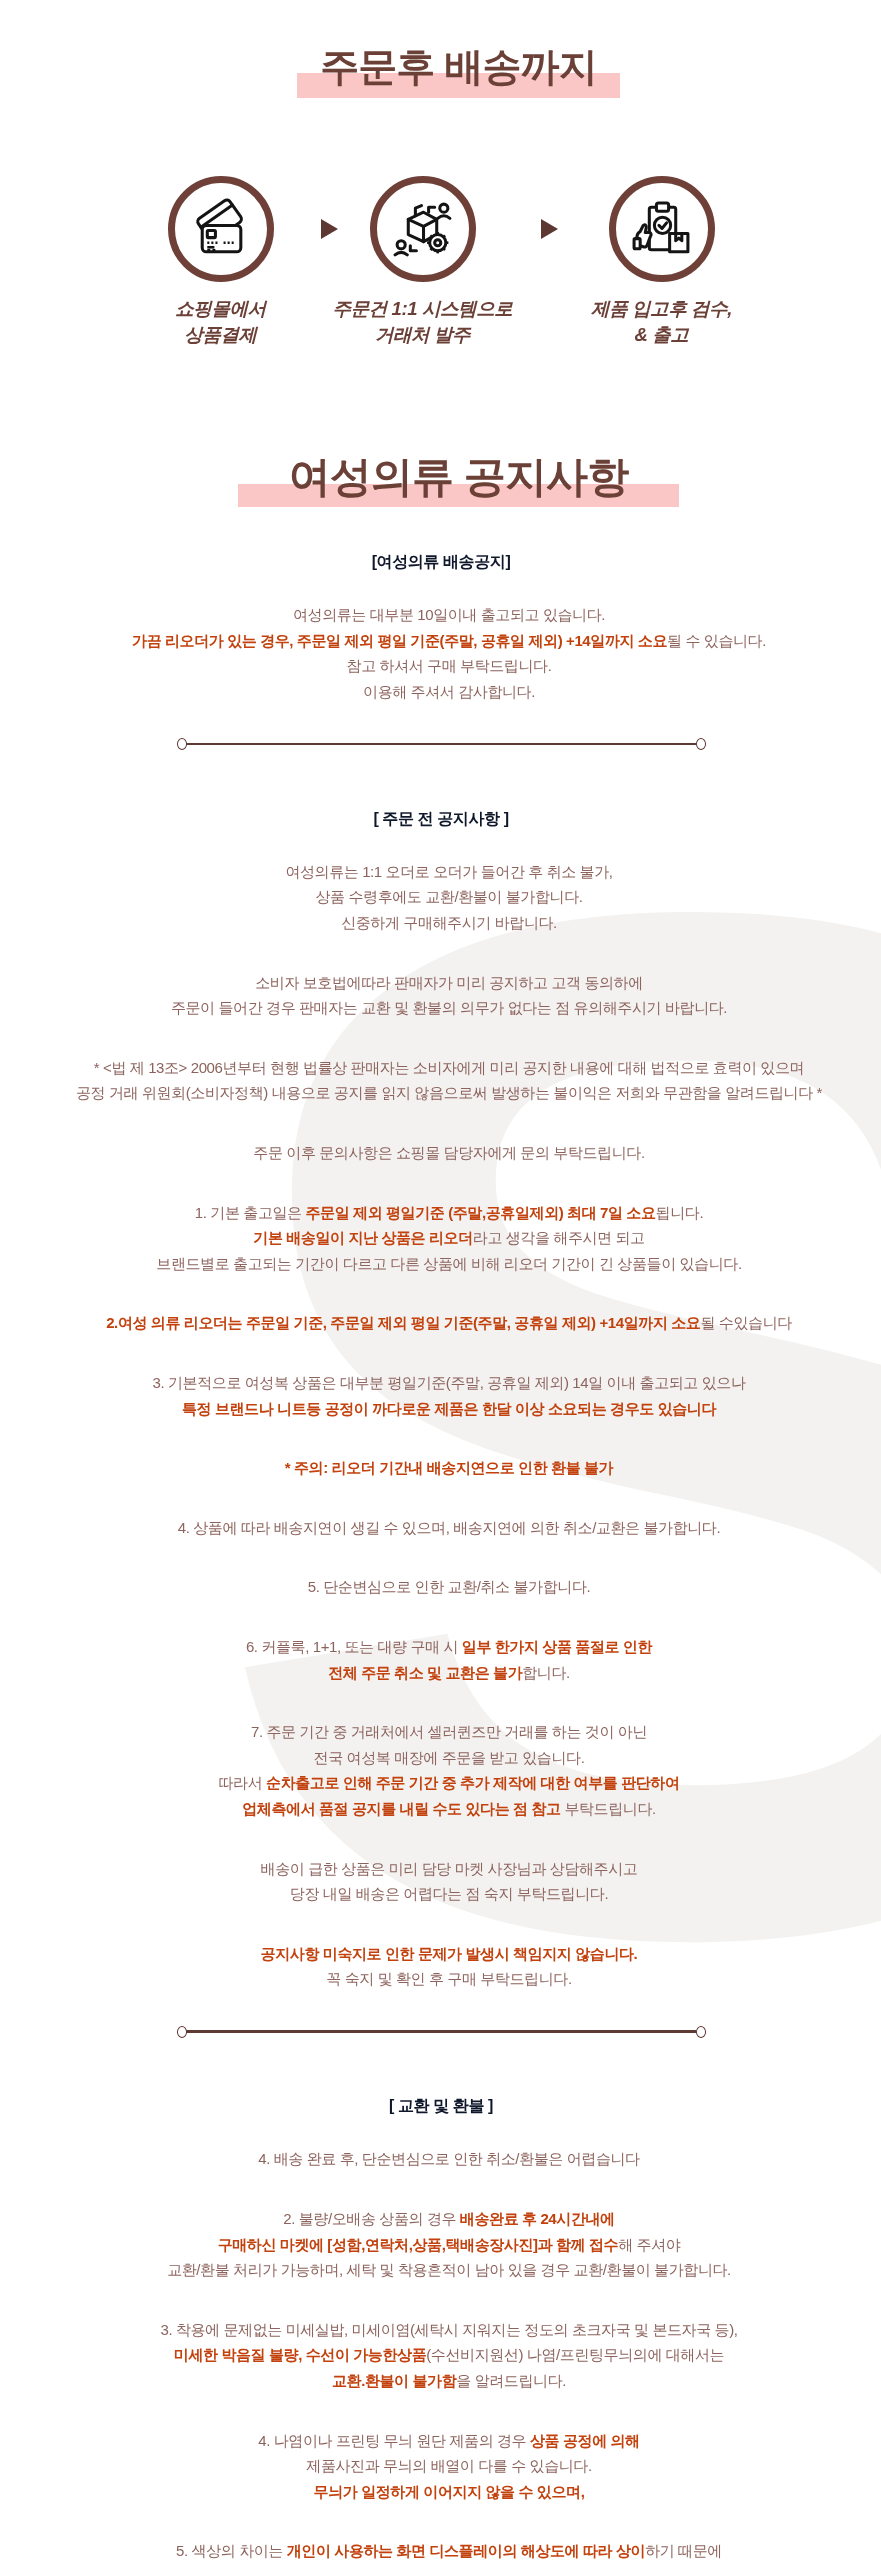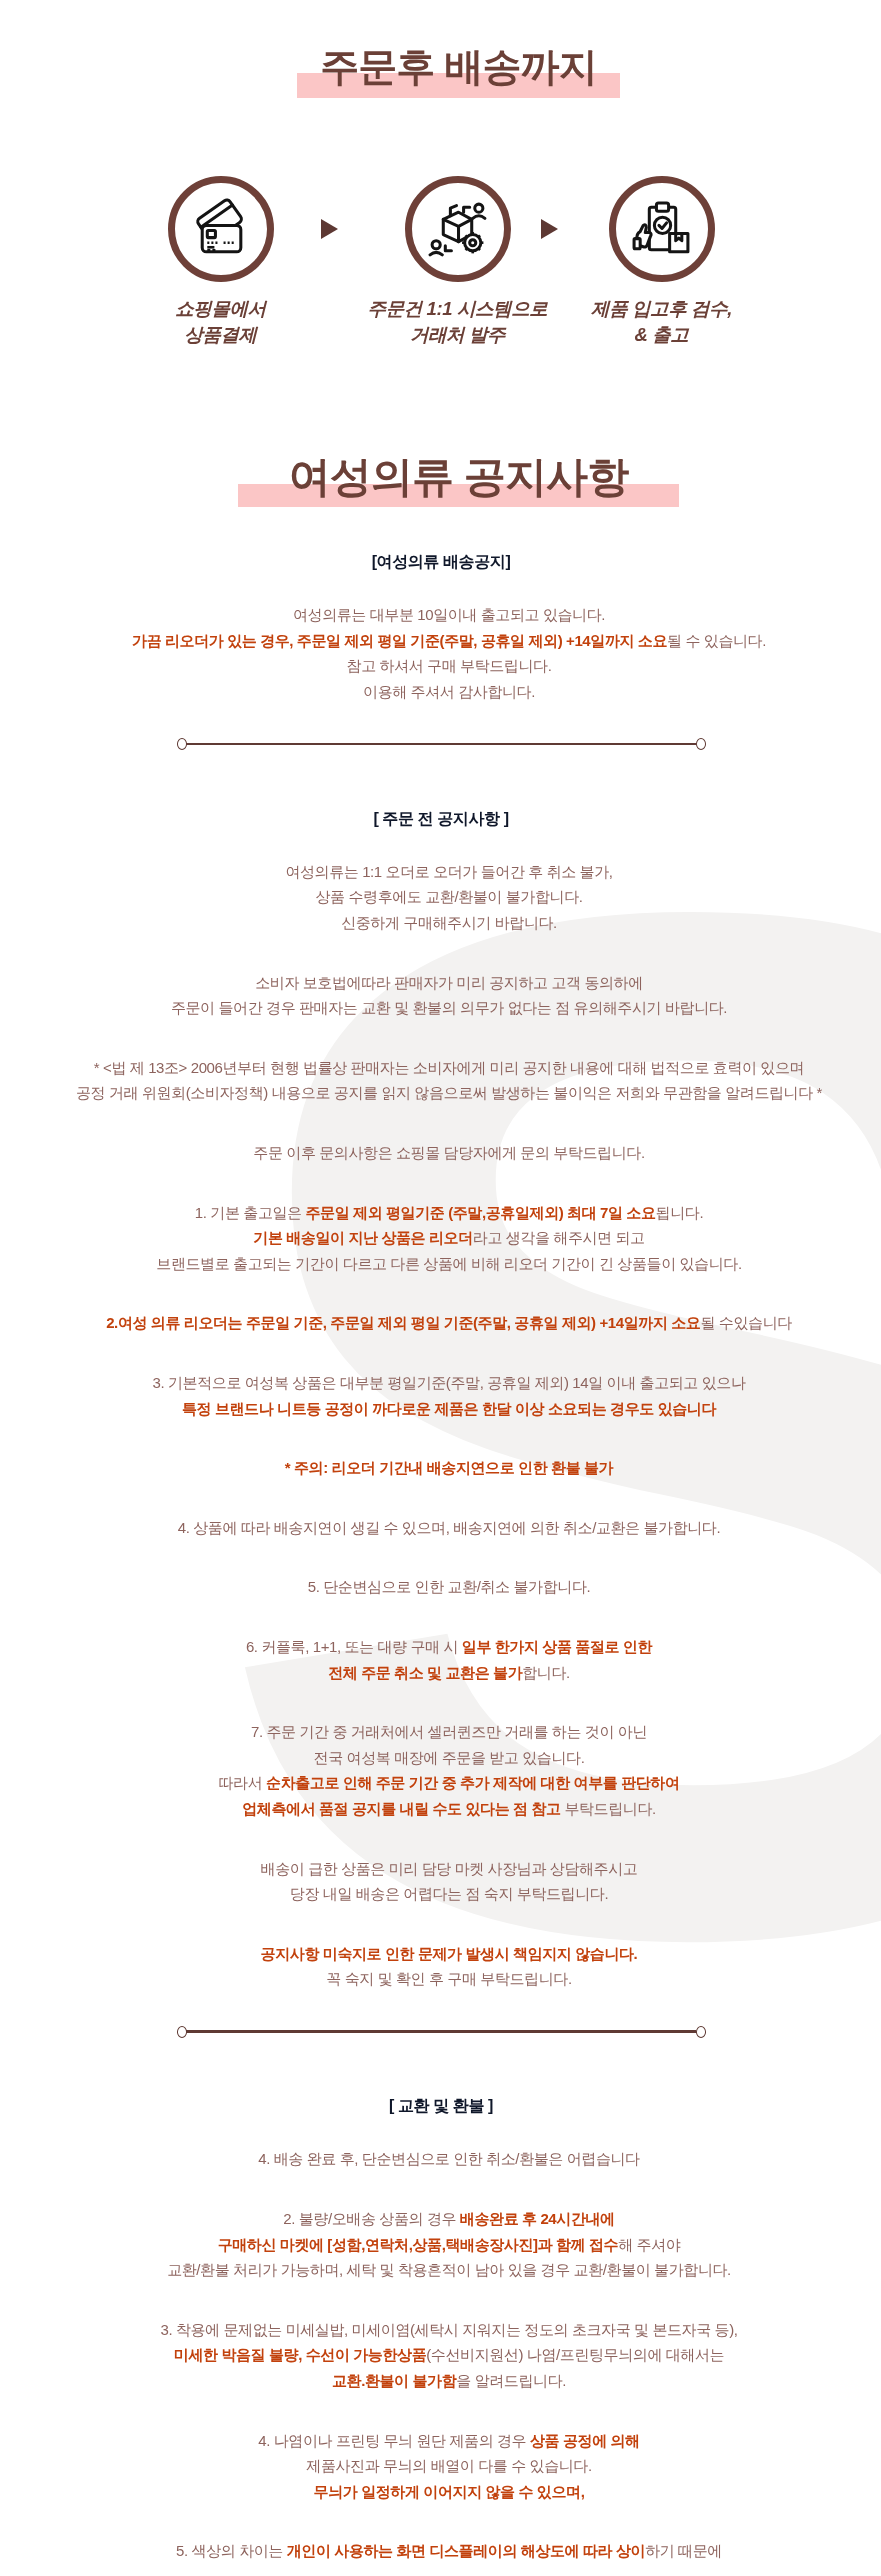--- a/index.html
+++ b/index.html
@@ -40,21 +40,21 @@
   }
   .title-main .text{font-size:39px;line-height:49px;}
   .title-main .band{left:-23px;right:-23px;bottom:-7px;height:25px;}
   .title-secondary{margin-top:4px;}
   .title-secondary .text{font-size:42px;line-height:53px;}
   .title-secondary .band{left:-51px;right:-51px;bottom:-4.4px;height:23px;}
 
   
   .flow{position:relative;height:192px;margin-top:85px;font-style:italic;}
   .step{position:absolute;top:0;width:247px;text-align:center;}
-  .step-1{left:97px;} .step-2{left:334px;} .step-3{left:538px;}
+  .step-1{left:97px;} .step-2{left:299px;} .step-3{left:538px;}
   .circle{
     width:92px;height:92px;
     border:7px solid #6e4038;
     border-radius:50%;
     margin:0 auto;
     background:#fff;
     display:flex;align-items:center;justify-content:center;
   }
   .circle svg{width:65px;height:65px;}
   .step-label{

